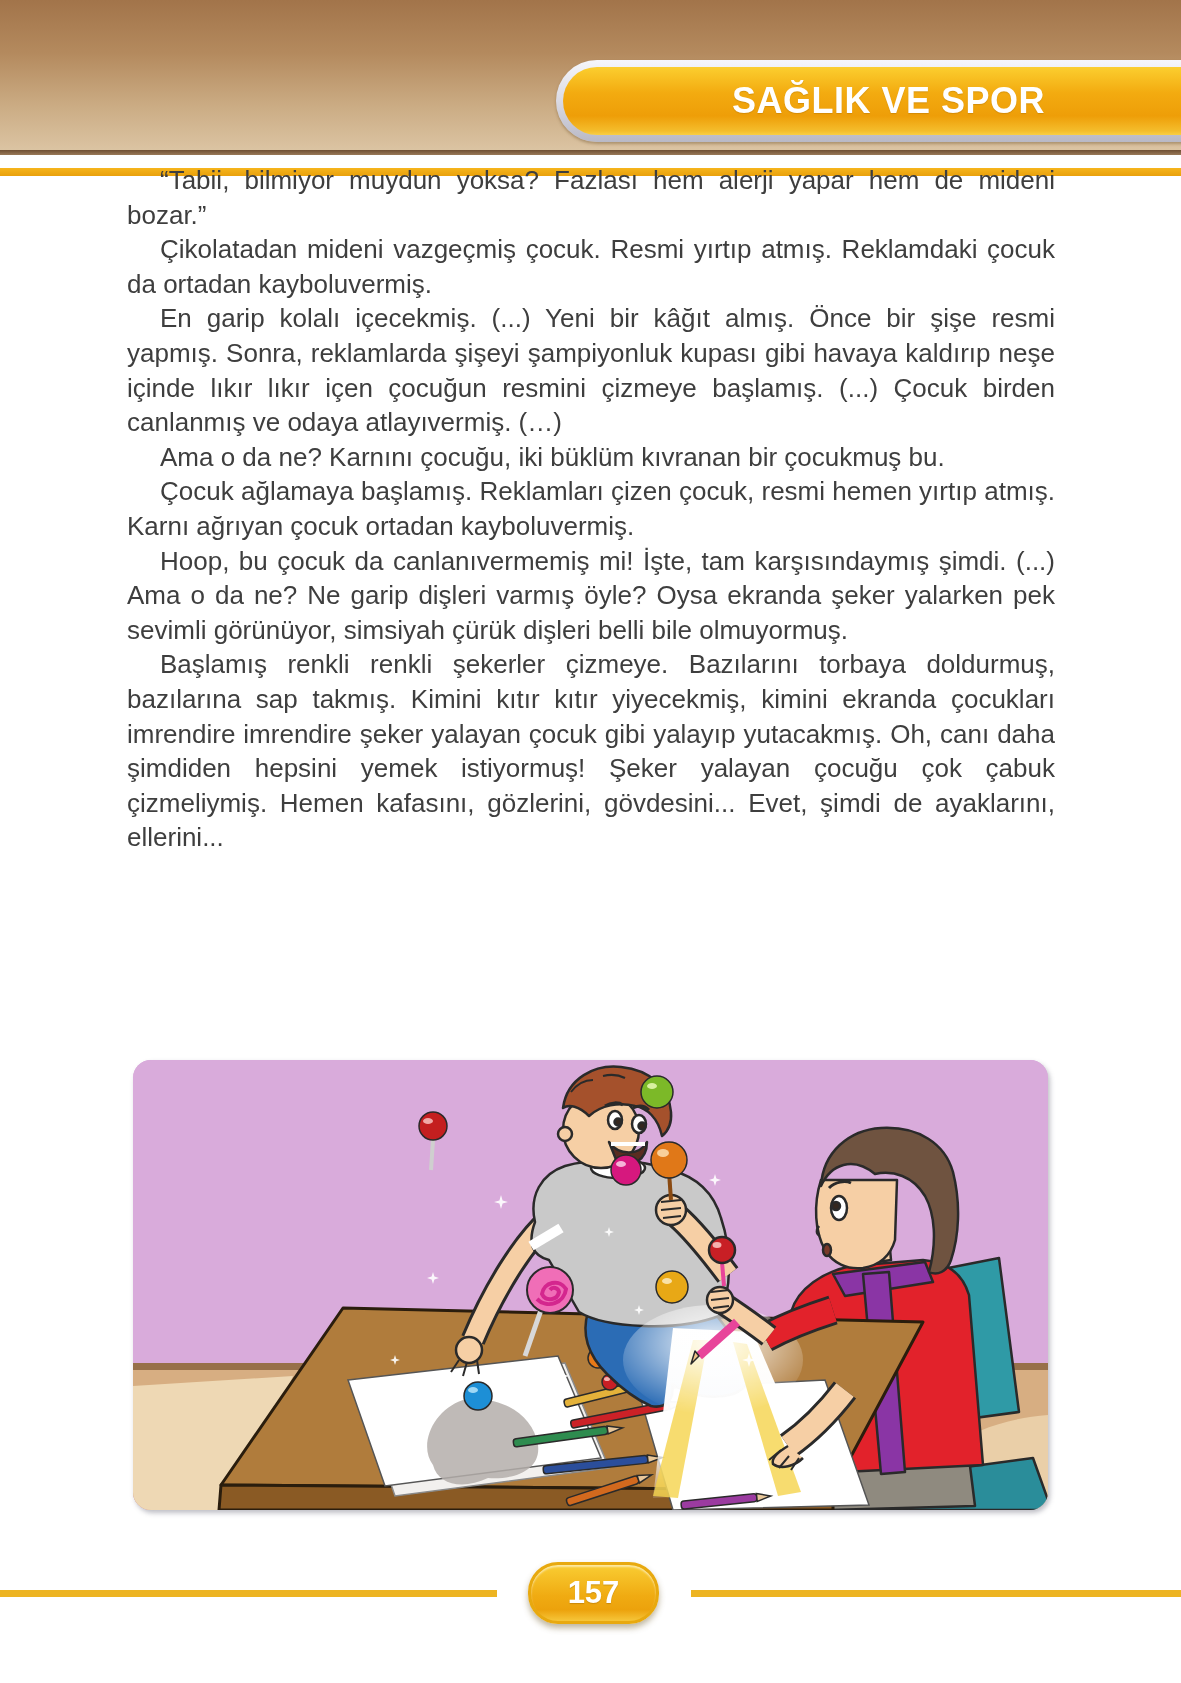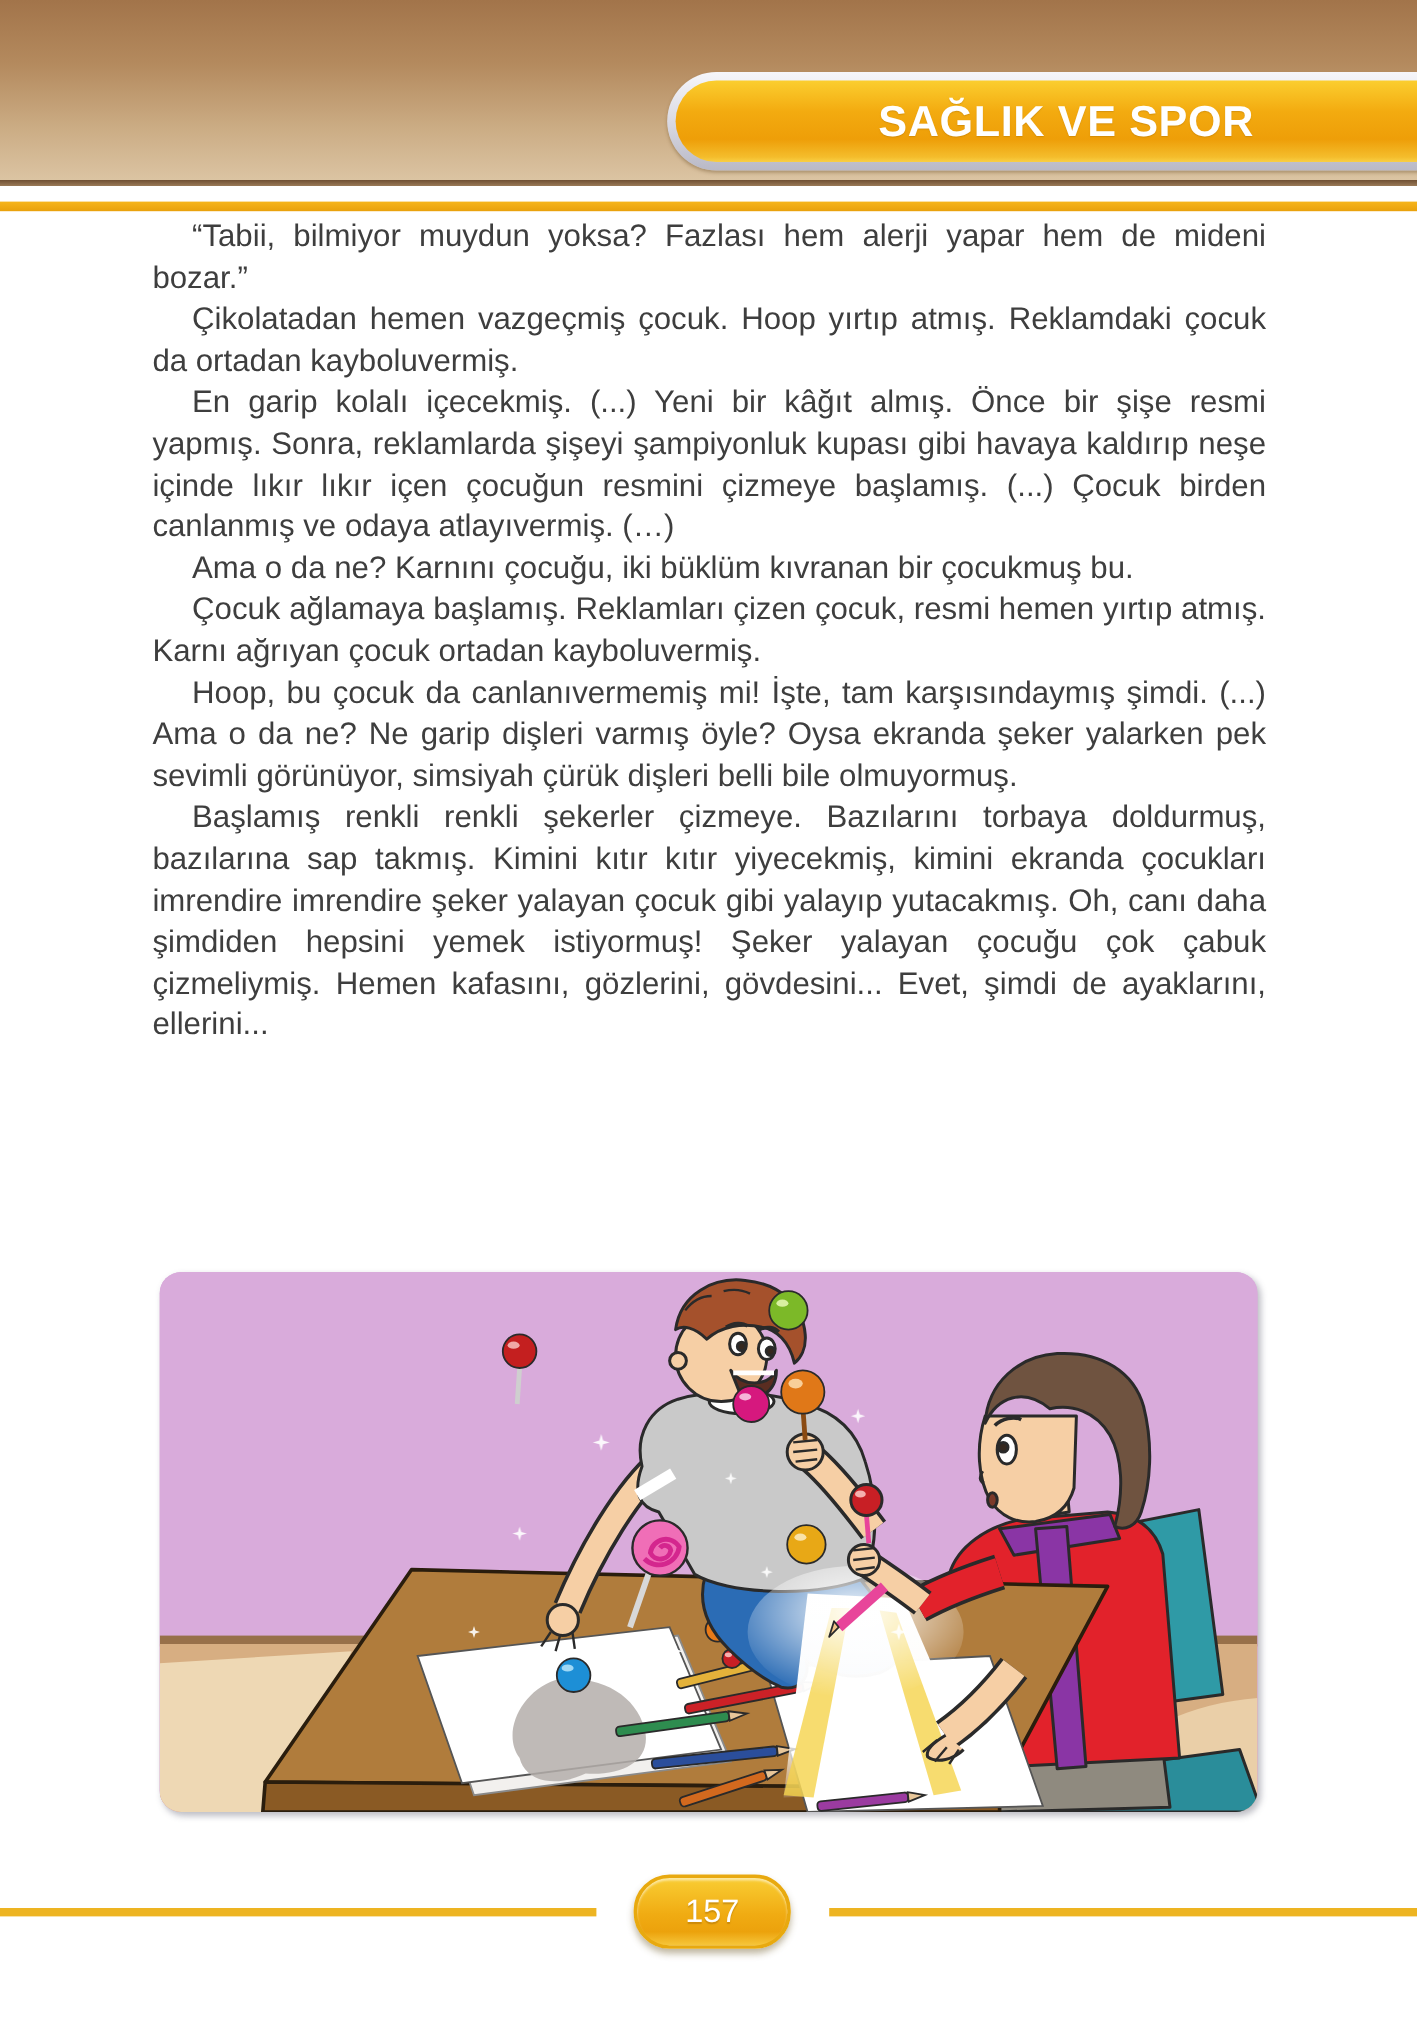--- a/index.html
+++ b/index.html
@@ -28,21 +28,21 @@
     width:100%;height:100%;border-radius:38px;
     background:linear-gradient(180deg,#fbce2f 0%,#f3ab10 38%,#ee9e08 72%,#f4bd2c 94%,#f9cf45 100%);
     display:flex;align-items:center;justify-content:center;
   }
   .unit-title{
     font-weight:bold;font-size:36px;letter-spacing:.5px;color:#ffffff;
     text-shadow:0 1px 1px rgba(160,100,0,.35);
   }
   
   .article{
-    position:absolute;left:127px;top:179px;width:928px;
+    position:absolute;left:127px;top:163px;width:928px;
     color:#3e3e3e;font-size:26px;line-height:34.6px;text-align:justify;
   }
   .article p{margin:0;text-indent:33px;}
   
   .illustration-box{
     position:absolute;left:133px;top:1060px;width:915px;height:450px;
     border-radius:18px;overflow:hidden;box-shadow:2px 3px 5px rgba(70,70,90,.35);
     background:#d9abdb;
   }
   .illustration-box svg{display:block;}
@@ -51,41 +51,41 @@
   .footer-line.left{left:0;width:497px;}
   .footer-line.right{left:691px;width:490px;}
   .page-pill{
     position:absolute;left:528px;top:1562px;width:131px;height:62px;
     border-radius:30px;
     background:linear-gradient(180deg,#f9cd33 0%,#f0ab12 55%,#eca20c 80%,#f6c63a 100%);
     border:3px solid #e8a90f;
     box-shadow:0 4px 6px rgba(110,90,40,.45), inset 0 2px 2px rgba(255,255,255,.55);
     display:flex;align-items:center;justify-content:center;box-sizing:border-box;
   }
-  .page-number{font-weight:normal;font-size:27px;color:#ffffff;text-shadow:0 1px 1px rgba(150,95,0,.4);}
+  .page-number{font-weight:bold;font-size:31px;color:#ffffff;text-shadow:0 1px 1px rgba(150,95,0,.4);}
 </style>
 </head>
 <body>
 
 <div id="page">
 
   <div class="top-band"></div>
   <div class="band-edge"></div>
   <div class="white-gap"></div>
   <div class="gold-stripe"></div>
 
   <div class="unit-banner">
     <div class="unit-banner-inner">
       <span class="unit-title">SAĞLIK VE SPOR</span>
     </div>
   </div>
 
   <div class="article">
     <p>“Tabii, bilmiyor muydun yoksa? Fazlası hem alerji yapar hem de mideni bozar.”</p>
-    <p>Çikolatadan hemen vazgeçmiş çocuk. Hoop yırtıp atmış. Reklamdaki çocuk da ortadan kayboluvermiş.</p>
+    <p>Çikolatadan mideni vazgeçmiş çocuk. Resmi yırtıp atmış. Reklamdaki çocuk da ortadan kayboluvermiş.</p>
     <p>En garip kolalı içecekmiş. (...) Yeni bir kâğıt almış. Önce bir şişe resmi yapmış. Sonra, reklamlarda şişeyi şampiyonluk kupası gibi havaya kaldırıp neşe içinde lıkır lıkır içen çocuğun resmini çizmeye başlamış. (...) Çocuk birden canlanmış ve odaya atlayıvermiş. (…)</p>
     <p>Ama o da ne? Karnını çocuğu, iki büklüm kıvranan bir çocukmuş bu.</p>
     <p>Çocuk ağlamaya başlamış. Reklamları çizen çocuk, resmi hemen yırtıp atmış. Karnı ağrıyan çocuk ortadan kayboluvermiş.</p>
     <p>Hoop, bu çocuk da canlanıvermemiş mi! İşte, tam karşısındaymış şimdi. (...) Ama o da ne? Ne garip dişleri varmış öyle? Oysa ekranda şeker yalarken pek sevimli görünüyor, simsiyah çürük dişleri belli bile olmuyormuş.</p>
     <p>Başlamış renkli renkli şekerler çizmeye. Bazılarını torbaya doldurmuş, bazılarına sap takmış. Kimini kıtır kıtır yiyecekmiş, kimini ekranda çocukları imrendire imrendire şeker yalayan çocuk gibi yalayıp yutacakmış. Oh, canı daha şimdiden hepsini yemek istiyormuş! Şeker yalayan çocuğu çok çabuk çizmeliymiş. Hemen kafasını, gözlerini, gövdesini... Evet, şimdi de ayaklarını, ellerini...</p>
   </div>
 
   <div class="illustration-box" role="img" aria-label="Masada resim yapan çocuk ve çizdiği resimden şekerlerle birlikte canlanıp çıkan çocuk">
     <svg width="915" height="450" viewBox="0 0 915 450" xmlns="http://www.w3.org/2000/svg">
       <defs>

